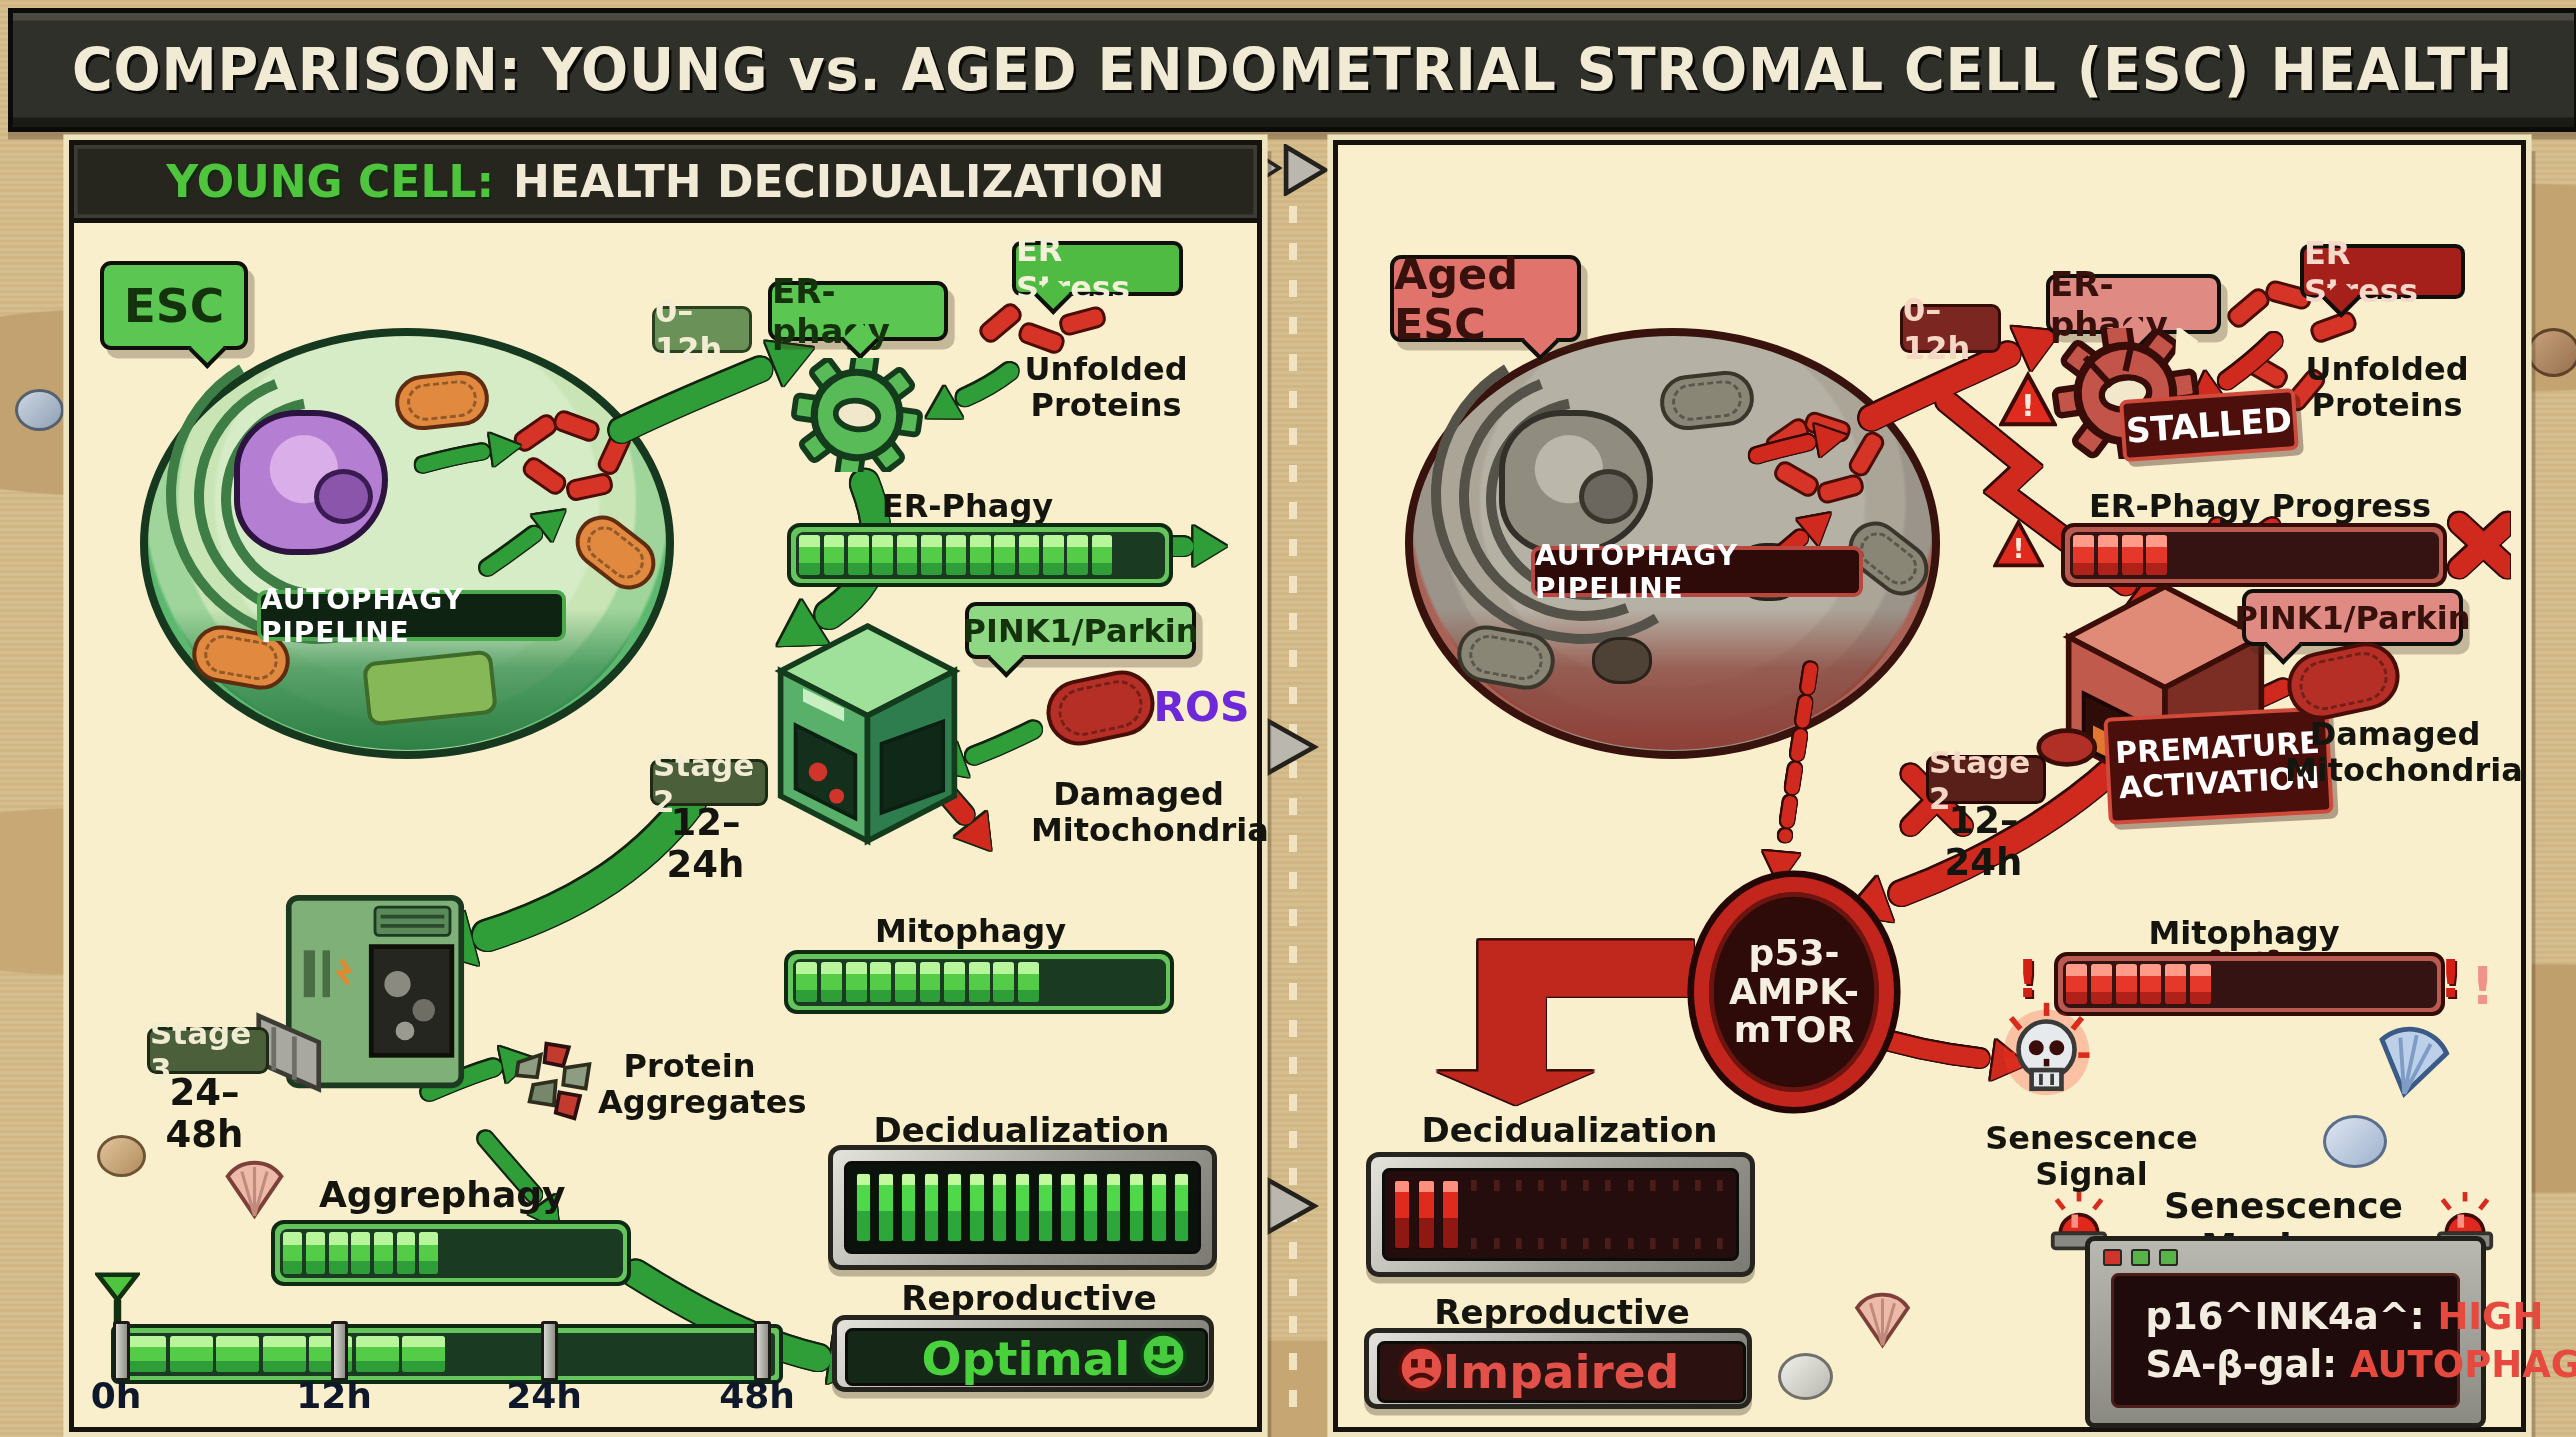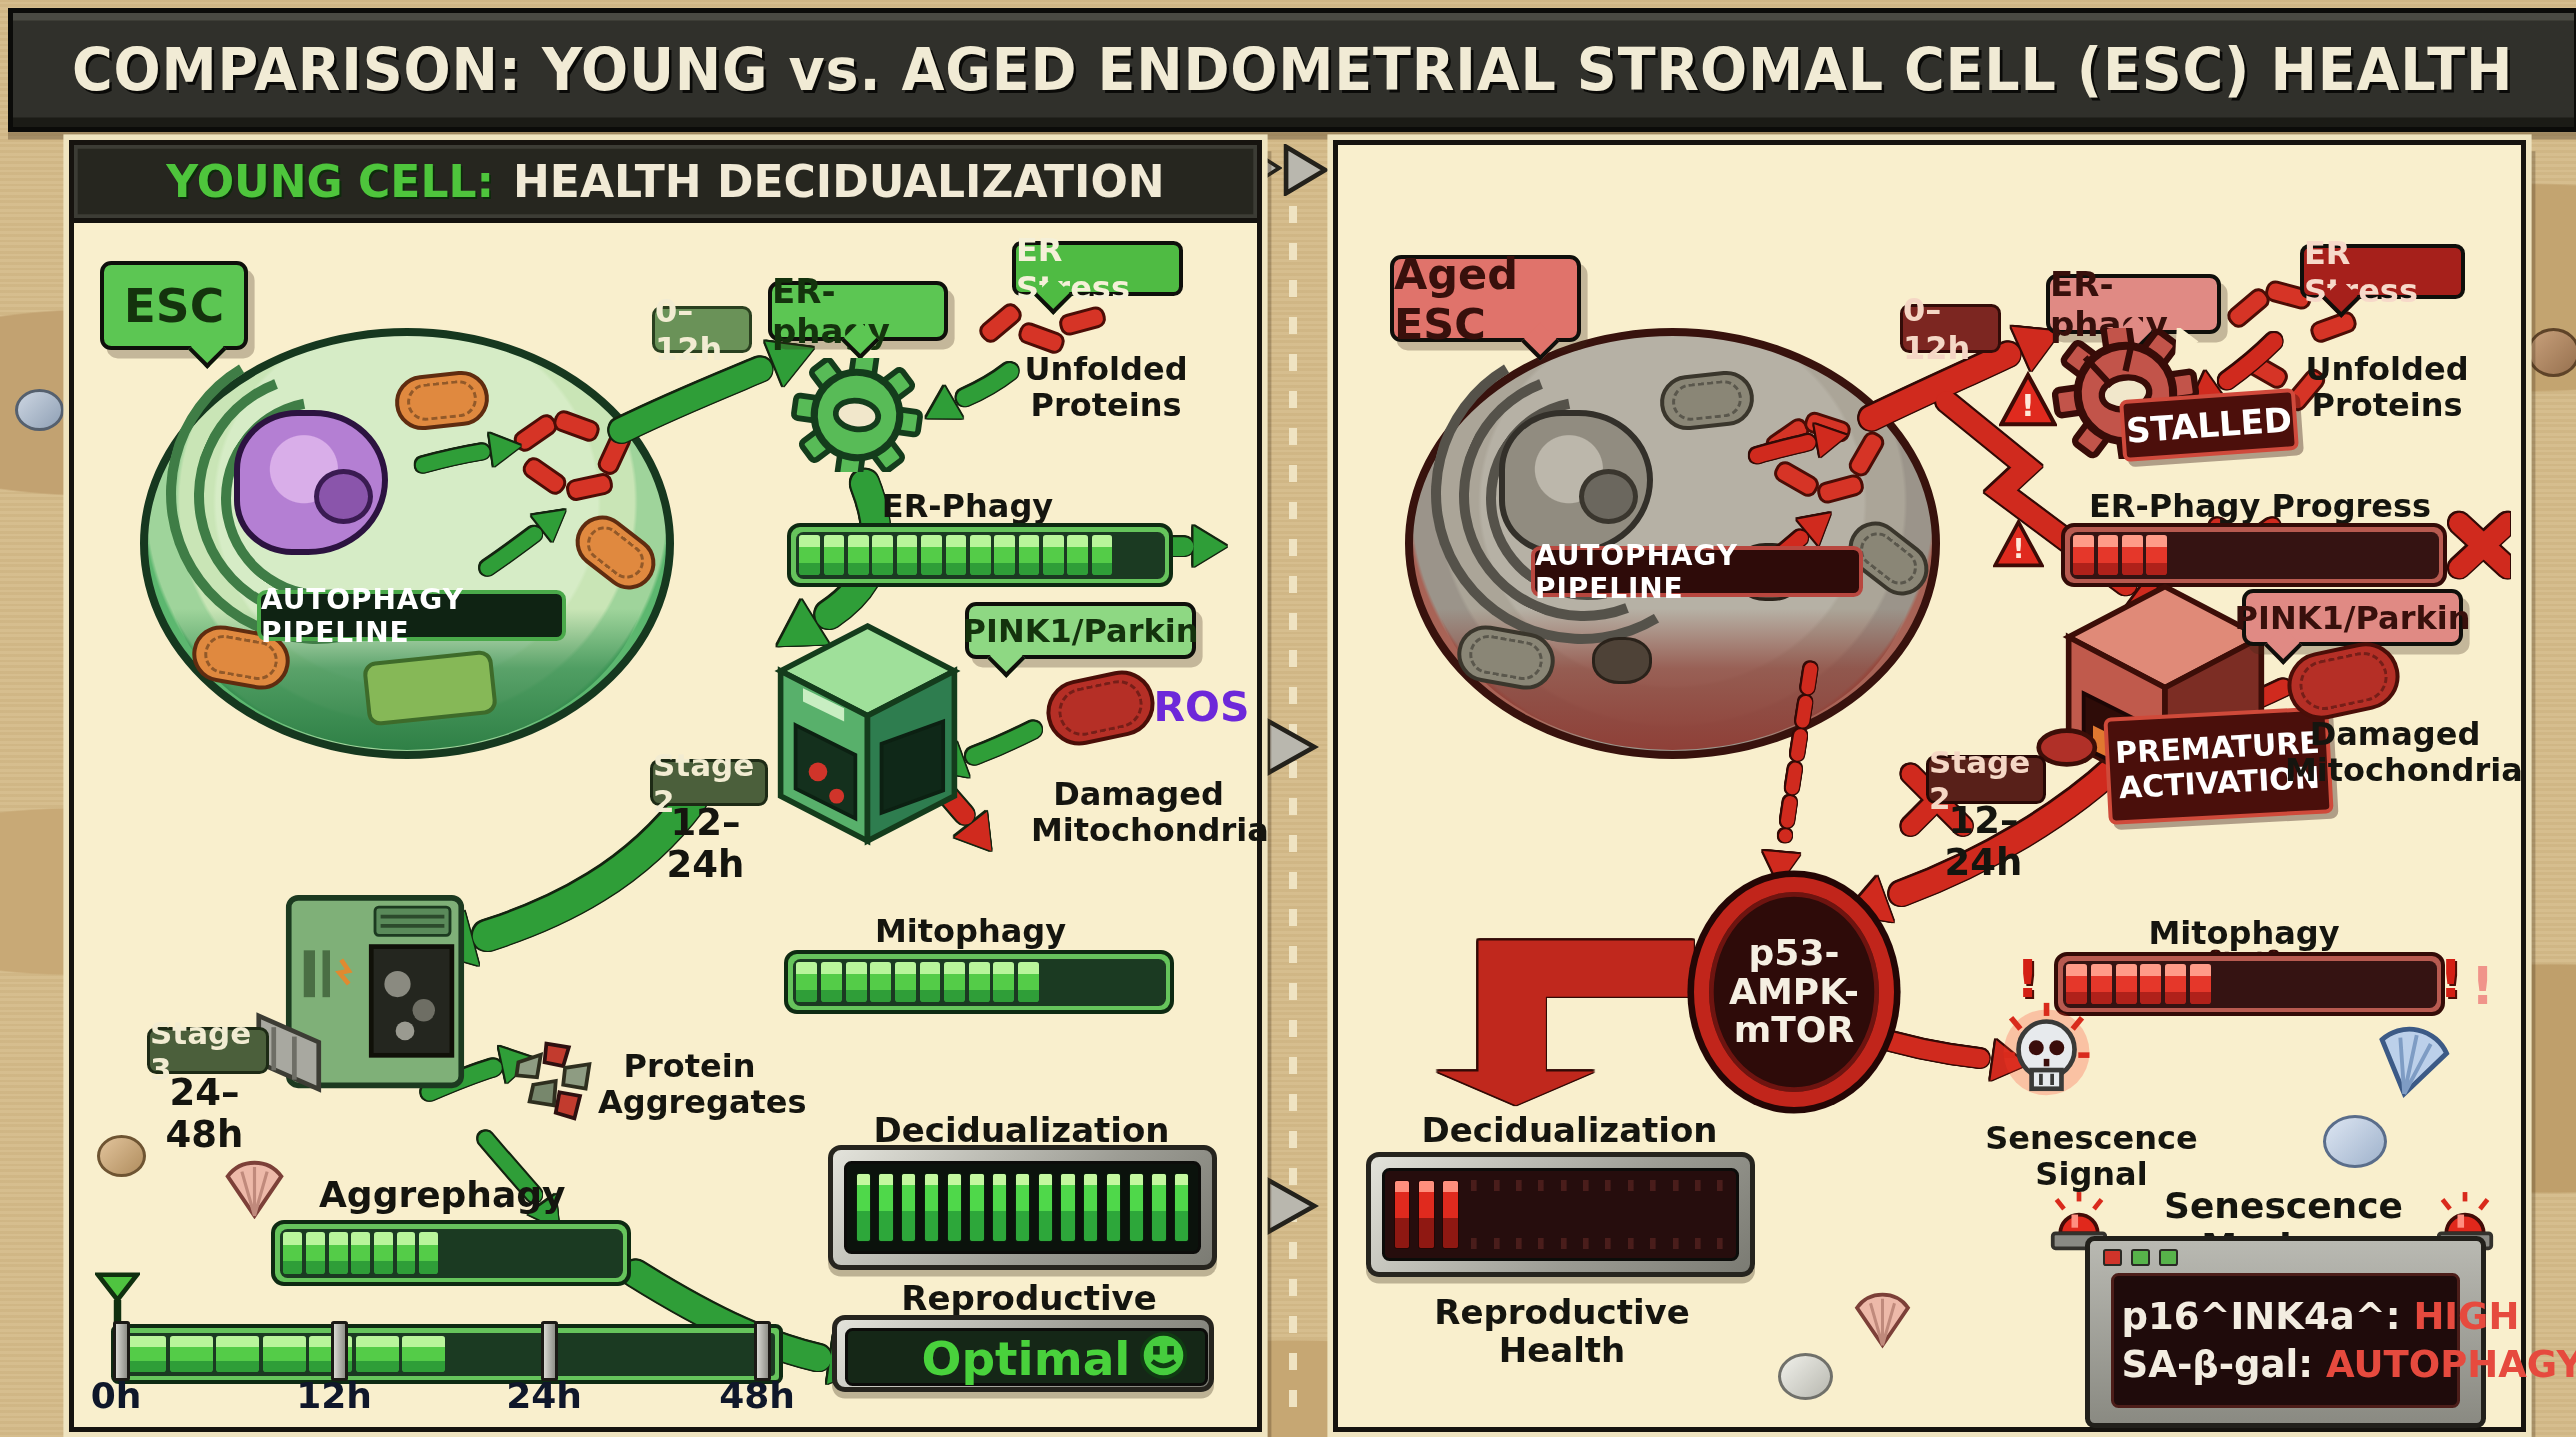--- a/index.html
+++ b/index.html
@@ -116,21 +116,21 @@
   .svgo{position:absolute;inset:0;width:1172px;height:1271px;pointer-events:none;}
   .svgo.green{filter:drop-shadow(1.9px 0 0 #142410) drop-shadow(-1.9px 0 0 #142410) drop-shadow(0 1.9px 0 #142410) drop-shadow(0 -1.9px 0 #142410);}
   .svgo.red{filter:drop-shadow(1.9px 0 0 #330a06) drop-shadow(-1.9px 0 0 #330a06) drop-shadow(0 1.9px 0 #330a06) drop-shadow(0 -1.9px 0 #330a06);}
   .svgo .g{fill:none;stroke:#2f9e38;stroke-linecap:round;} .svgo .ghead{fill:#2f9e38;}
   .svgo .r{fill:none;stroke:#d02a1e;stroke-linecap:round;} .svgo .rhead{fill:#d02a1e;}
   .deco{position:absolute;}
   .pebble{position:absolute;border-radius:50%;}
   .markers-frame{position:absolute;background:linear-gradient(180deg,#b9b9b2,#8a8a82);border:5.6px solid #22201b;border-radius:9.4px;}
   .led{position:absolute;width:15px;height:13px;border-radius:2.8px;border:2.8px solid #2a2a24;}
   .markers-screen{position:absolute;left:20.6px;right:20.6px;top:32px;bottom:15px;background:#1f0b0b;border:3.7px solid #4c1d19;border-radius:7.5px;
-    display:flex;flex-direction:column;justify-content:center;gap:5.6px;padding-left:8px;}
+    display:flex;flex-direction:column;justify-content:center;gap:5.6px;padding-left:32px;}
   .mline{font-size:37px;font-weight:900;white-space:nowrap;}
   .mname{color:#f3ede1;} .mval{color:#e64a3e;}
 </style>
 </head>
 <body>
 
 <div id="stage">
 
   <div id="titlebar" class="abs">
     <span>COMPARISON: YOUNG vs. AGED ENDOMETRIAL STROMAL CELL (ESC) HEALTH</span>
@@ -689,20 +689,31 @@
           <div class="seg off"></div>
           <div class="seg off"></div>
           <div class="seg off"></div>
           <div class="seg off"></div>
           <div class="seg off"></div>
           <div class="seg off"></div>
           <div class="seg off"></div>
         </div>
     </div>
     <div class="lbl" style="left:51px;top:1148px;width:346px;font-size:34px">Reproductive Health</div>
+    <div class="metal" style="left:26px;top:1183px;width:388px;height:81px;padding:7.5px">
+      <div class="health-screen screen-red">
+        <svg style="position:absolute;left:17px" width="49" height="49" viewBox="0 0 52 52">
+          <circle cx="26" cy="26" r="23" fill="#e25048" stroke="#4a0d09" stroke-width="4"></circle>
+          <rect x="15" y="16" width="7" height="9" fill="#4a0d09"></rect>
+            <rect x="30" y="16" width="7" height="9" fill="#4a0d09"></rect>
+          <path d="M14,38 Q26,28 38,38" stroke="#4a0d09" stroke-width="5" fill="none"></path>
+        </svg>
+        <span>Impaired</span>
+      </div>
+    </div>
 
     <svg class="deco" style="left:507px;top:1134px" width="75" height="71" viewBox="0 0 100 90">
       <path d="M50,86 L16,36 A42,42 0 0 1 84,36 Z" fill="#edb9a9" stroke="#7c4038" stroke-width="5"></path>
       <path d="M50,86 L34,30 M50,86 L50,24 M50,86 L66,30" stroke="#c08a7c" stroke-width="4" fill="none"></path>
     </svg>
     <div class="pebble" style="left:440px;top:1208px;width:49px;height:41px;background:linear-gradient(135deg,#f0f0ea,#b8b8b0);border:3.7px solid #70706a"></div>
     <svg class="deco" style="left:1026px;top:863px;transform:rotate(12deg)" width="97" height="94" viewBox="0 0 100 90">
       <path d="M50,86 L16,36 A42,42 0 0 1 84,36 Z" fill="#bcd0ea" stroke="#3c5a86" stroke-width="5"></path>
       <path d="M50,86 L34,30 M50,86 L50,24 M50,86 L66,30" stroke="#7e9cc4" stroke-width="4" fill="none"></path>
     </svg>

